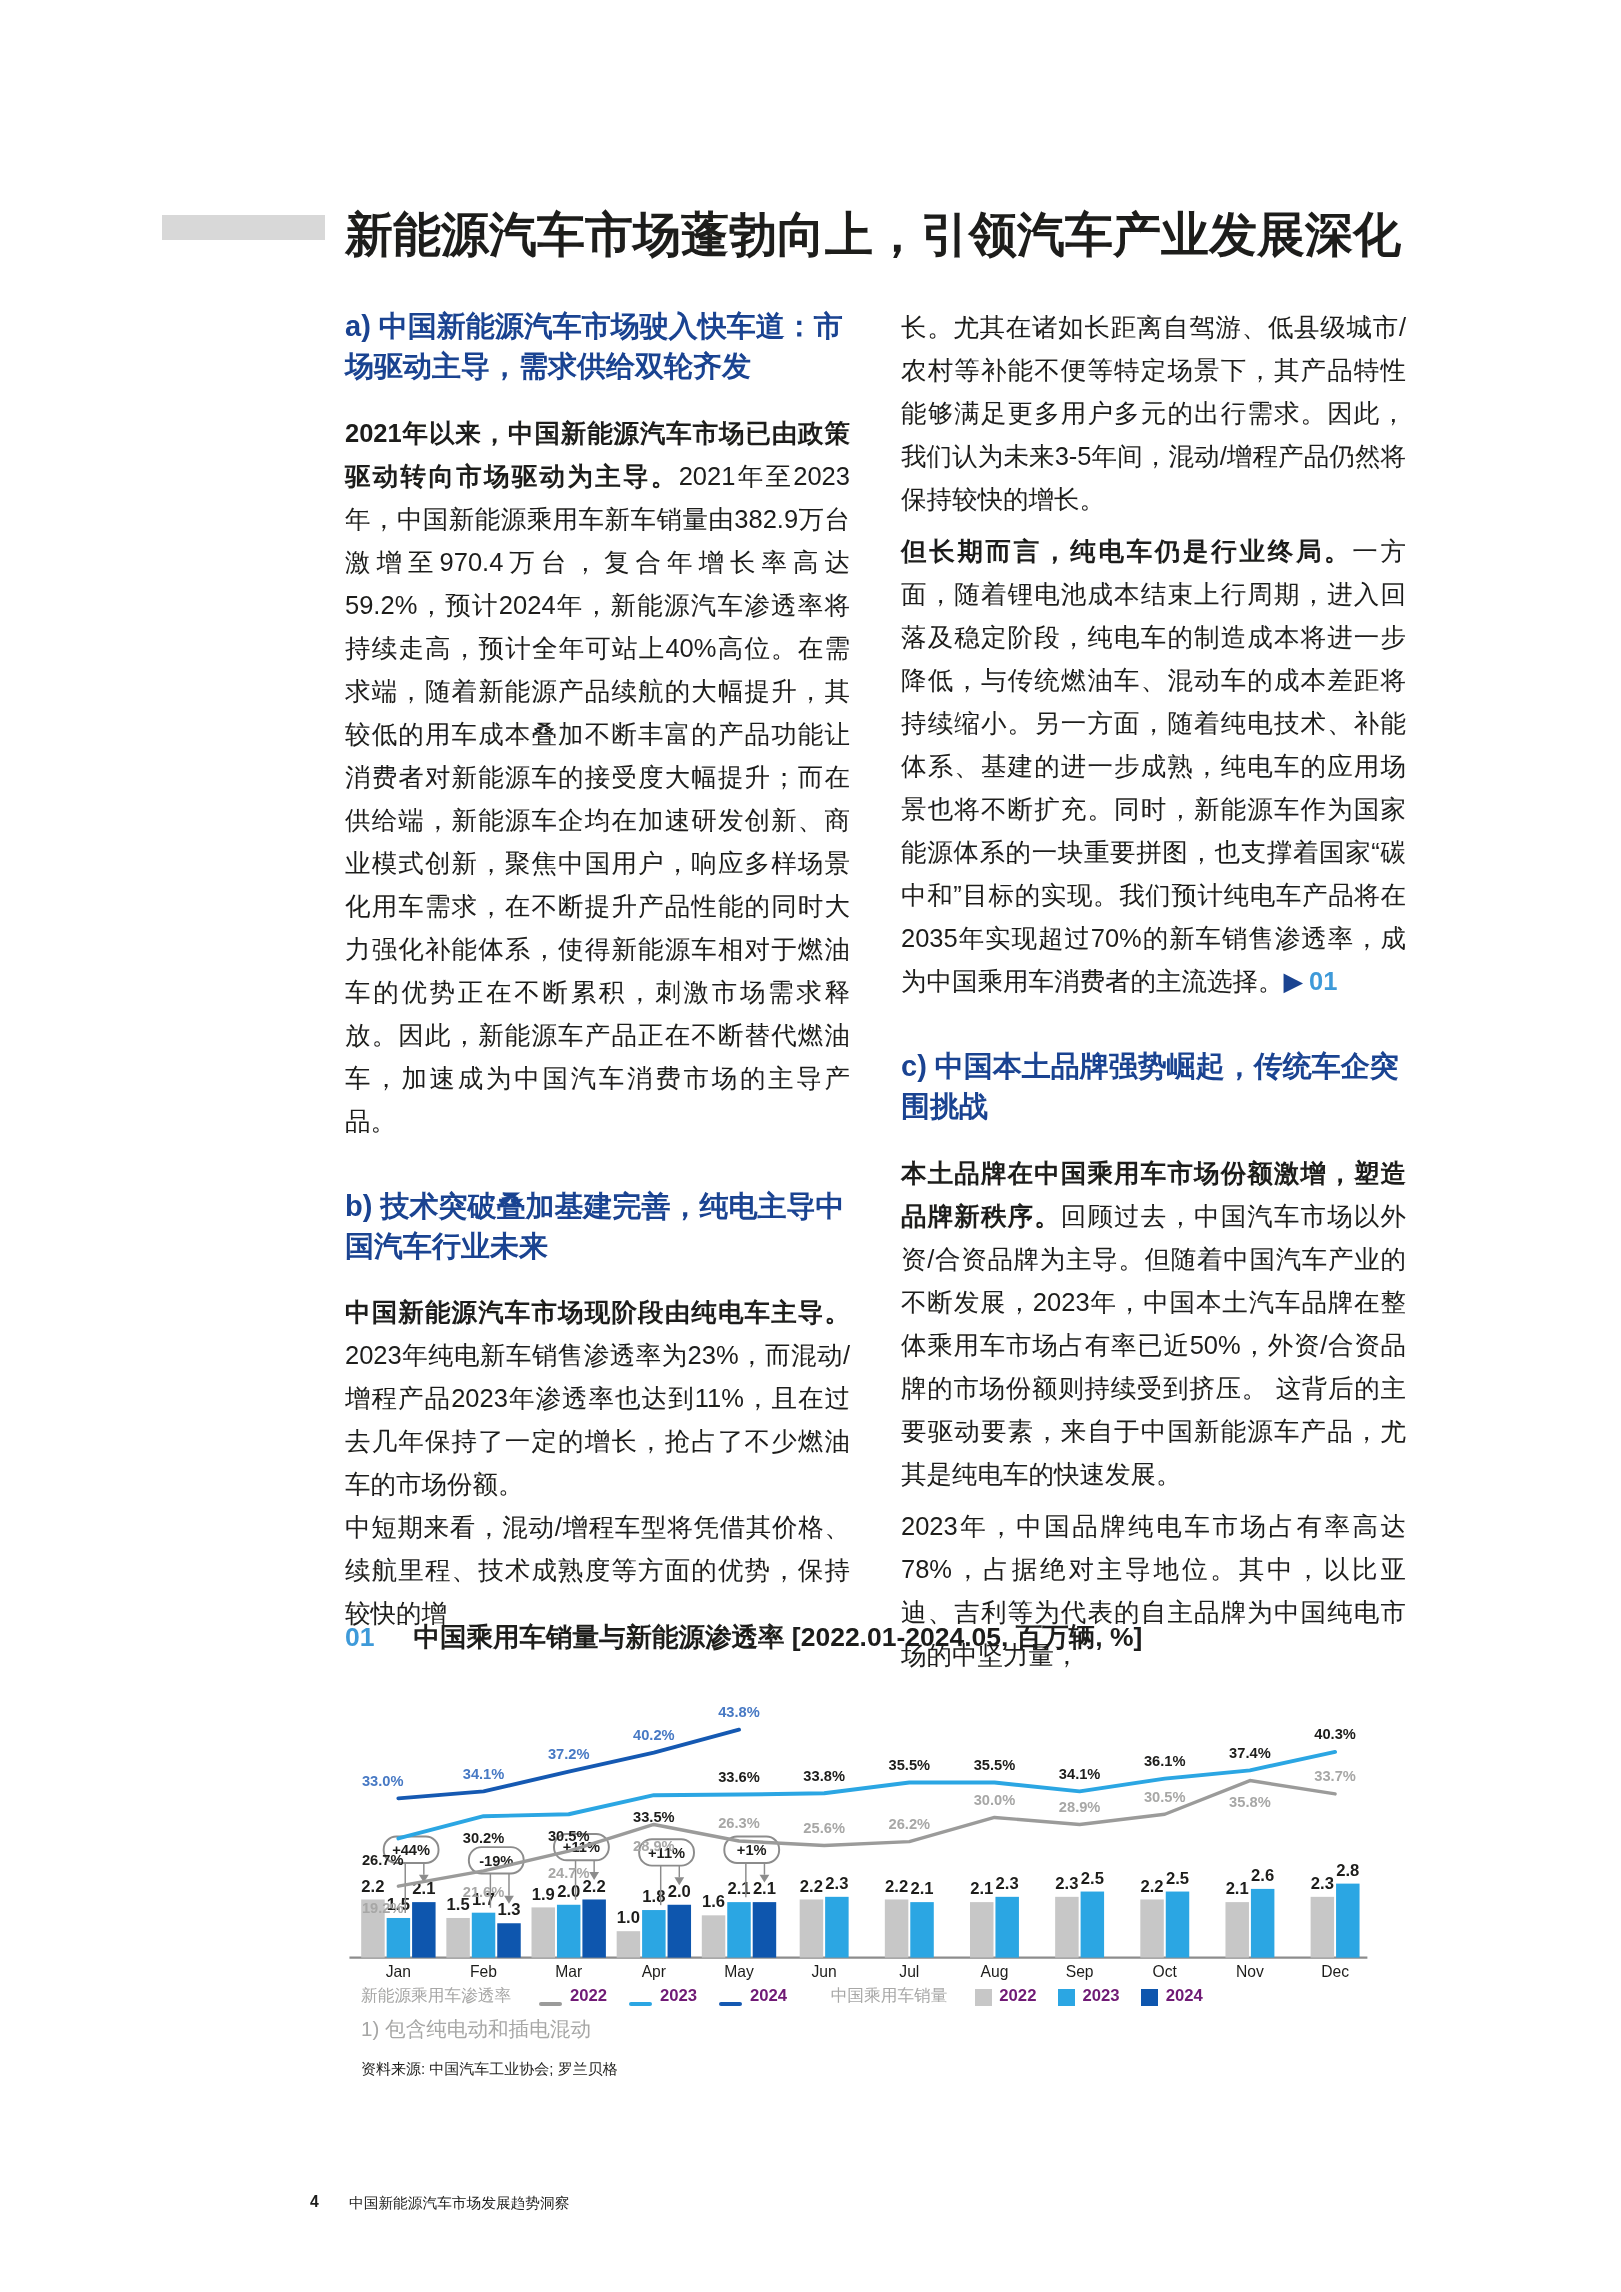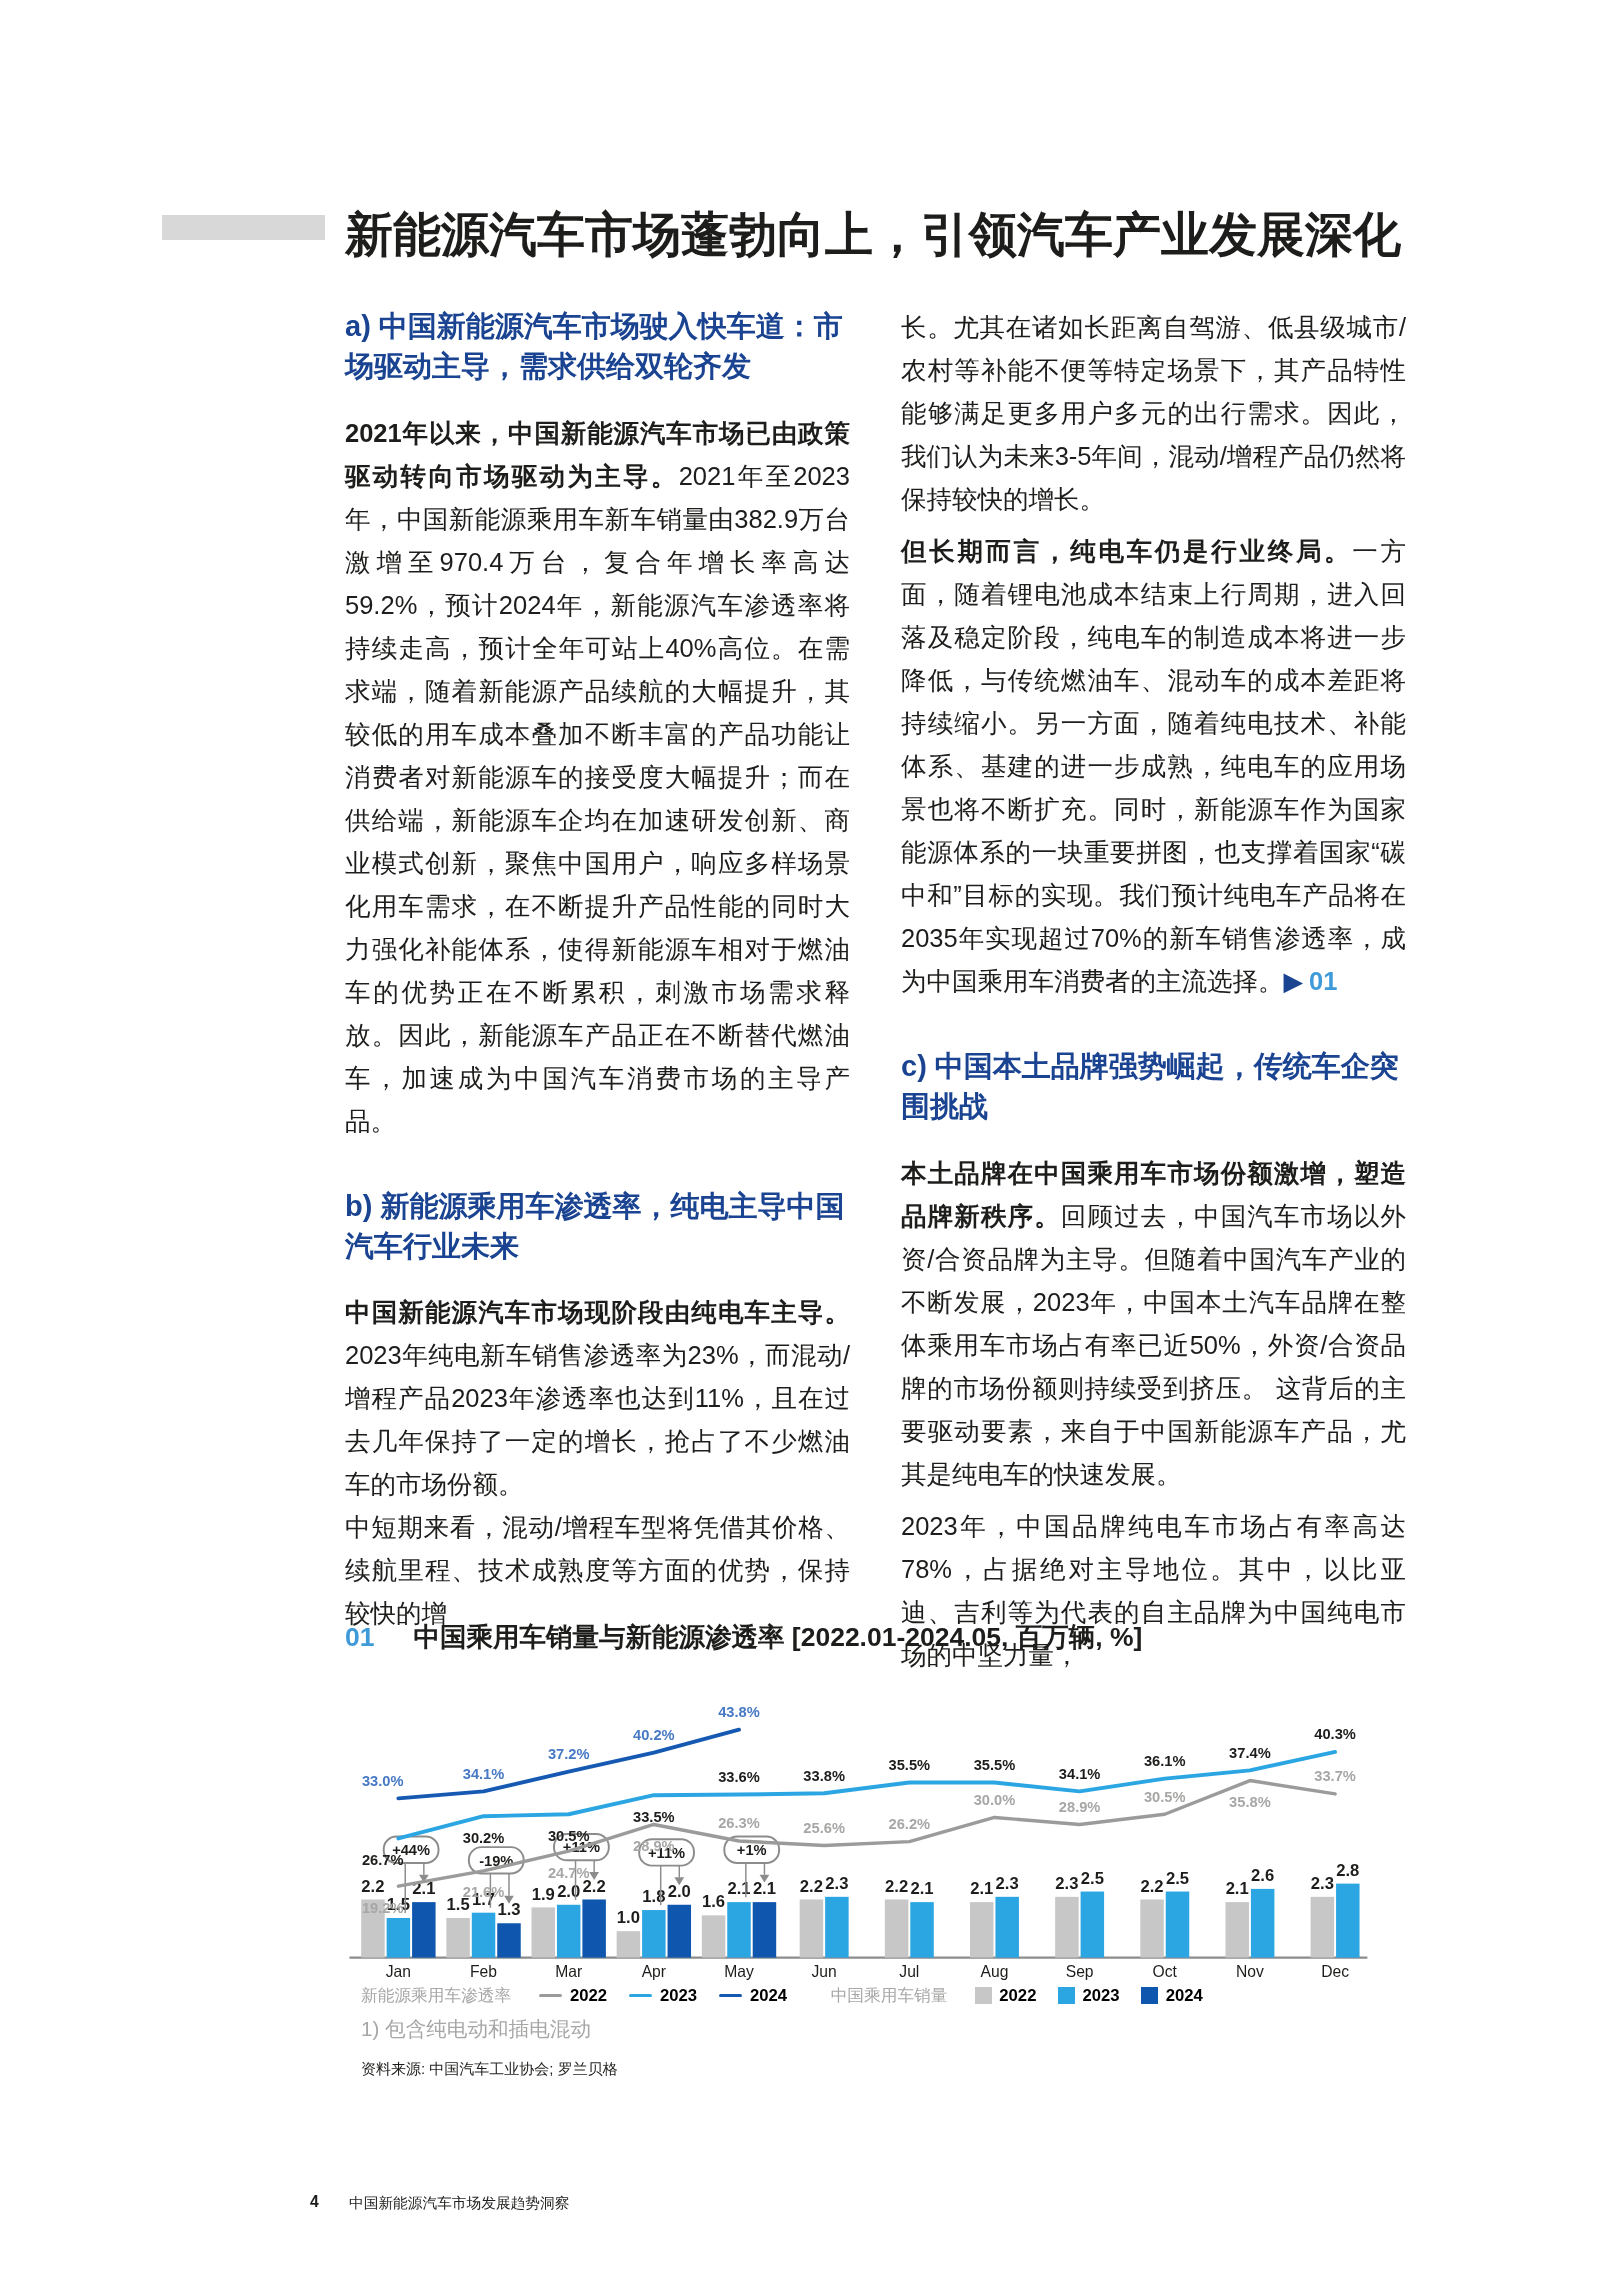--- a/index.html
+++ b/index.html
@@ -23,21 +23,21 @@
   .figure-header { position:absolute; left:345px; top:1619px; display:flex; align-items:baseline; }
   .fig-num { font-size:26.5px; font-weight:bold; color:#3E9AD9; }
   .fig-title { font-size:26.5px; font-weight:bold; color:#1D1D1B; margin-left:39px; }
 
   #chart-svg { position:absolute; left:333px; top:1663px; }
   #chart-svg text { font-family:"Liberation Sans","DejaVu Sans",sans-serif; }
 
   .legend { position:absolute; left:361px; top:1984px; display:flex; align-items:center; font-size:16.7px; }
   .lg-label { color:#A7A7A6; margin-right:27.4px; }
   .lg-label.bars { margin-left:22px; }
-  .lg-item { display:flex; align-items:center; margin-right:21.6px; font-weight:bold; color:#000000; }
+  .lg-item { display:flex; align-items:flex-end; margin-right:21.6px; font-weight:bold; color:#701a75; }
   .lg-line { display:inline-block; width:23.5px; height:3.9px; border-radius:2px; margin-right:7.8px; }
   .lg-sq { display:inline-block; width:16.7px; height:16.7px; margin-right:7.8px; }
 
   .footnote { position:absolute; left:361px; top:2015px; font-size:20.6px; color:#A7A7A6; }
   .source-note { position:absolute; left:361px; top:2060px; font-size:15px; color:#1D1D1B; }
 
   .footer-num { position:absolute; left:310px; top:2193px; font-size:15.7px; font-weight:bold; }
   .footer-title { position:absolute; left:349px; top:2194px; font-size:14.7px; }
 </style>
 </head>
@@ -45,21 +45,21 @@
 
 <div class="page">
 
   <div class="header-accent"></div>
   <div class="page-title">新能源汽车市场蓬勃向上，引领汽车产业发展深化</div>
 
   <div class="columns">
     <div class="col">
       <h3 class="sec-heading">a) 中国新能源汽车市场驶入快车道：市场驱动主导，需求供给双轮齐发</h3>
       <p class="body-p"><span class="lead">2021年以来，中国新能源汽车市场已由政策驱动转向市场驱动为主导。</span><span>2021年至2023年，中国新能源乘用车新车销量由382.9万台激增至970.4万台，复合年增长率高达59.2%，预计2024年，新能源汽车渗透率将持续走高，预计全年可站上40%高位。在需求端，随着新能源产品续航的大幅提升，其较低的用车成本叠加不断丰富的产品功能让消费者对新能源车的接受度大幅提升；而在供给端，新能源车企均在加速研发创新、商业模式创新，聚焦中国用户，响应多样场景化用车需求，在不断提升产品性能的同时大力强化补能体系，使得新能源车相对于燃油车的优势正在不断累积，刺激市场需求释放。因此，新能源车产品正在不断替代燃油车，加速成为中国汽车消费市场的主导产品。</span></p>
-      <h3 class="sec-heading mt">b) 新能源乘用车渗透率，纯电主导中国汽车行业未来</h3>
+      <h3 class="sec-heading mt">b) 技术突破叠加基建完善，纯电主导中国汽车行业未来</h3>
       <p class="body-p"><span class="lead">中国新能源汽车市场现阶段由纯电车主导。</span><span>2023年纯电新车销售渗透率为23%，而混动/增程产品2023年渗透率也达到11%，且在过去几年保持了一定的增长，抢占了不少燃油车的市场份额。</span></p>
       <p class="body-p">中短期来看，混动/增程车型将凭借其价格、续航里程、技术成熟度等方面的优势，保持较快的增</p>
     </div>
     <div class="col">
       <p class="body-p">长。尤其在诸如长距离自驾游、低县级城市/农村等补能不便等特定场景下，其产品特性能够满足更多用户多元的出行需求。因此，我们认为未来3-5年间，混动/增程产品仍然将保持较快的增长。</p>
       <p class="body-p mt"><span class="lead">但长期而言，纯电车仍是行业终局。</span><span>一方面，随着锂电池成本结束上行周期，进入回落及稳定阶段，纯电车的制造成本将进一步降低，与传统燃油车、混动车的成本差距将持续缩小。另一方面，随着纯电技术、补能体系、基建的进一步成熟，纯电车的应用场景也将不断扩充。同时，新能源车作为国家能源体系的一块重要拼图，也支撑着国家“碳中和”目标的实现。我们预计纯电车产品将在2035年实现超过70%的新车销售渗透率，成为中国乘用车消费者的主流选择。</span><span class="ref-arrow">▶</span><span class="ref-num">01</span></p>
       <h3 class="sec-heading mt">c) 中国本土品牌强势崛起，传统车企突围挑战</h3>
       <p class="body-p"><span class="lead">本土品牌在中国乘用车市场份额激增，塑造品牌新秩序。</span><span>回顾过去，中国汽车市场以外资/合资品牌为主导。但随着中国汽车产业的不断发展，2023年，中国本土汽车品牌在整体乘用车市场占有率已近50%，外资/合资品牌的市场份额则持续受到挤压。 这背后的主要驱动要素，来自于中国新能源车产品，尤其是纯电车的快速发展。</span></p>
       <p class="body-p mt">2023年，中国品牌纯电车市场占有率高达78%，占据绝对主导地位。其中，以比亚迪、吉利等为代表的自主品牌为中国纯电市场的中坚力量，</p>
     </div>

